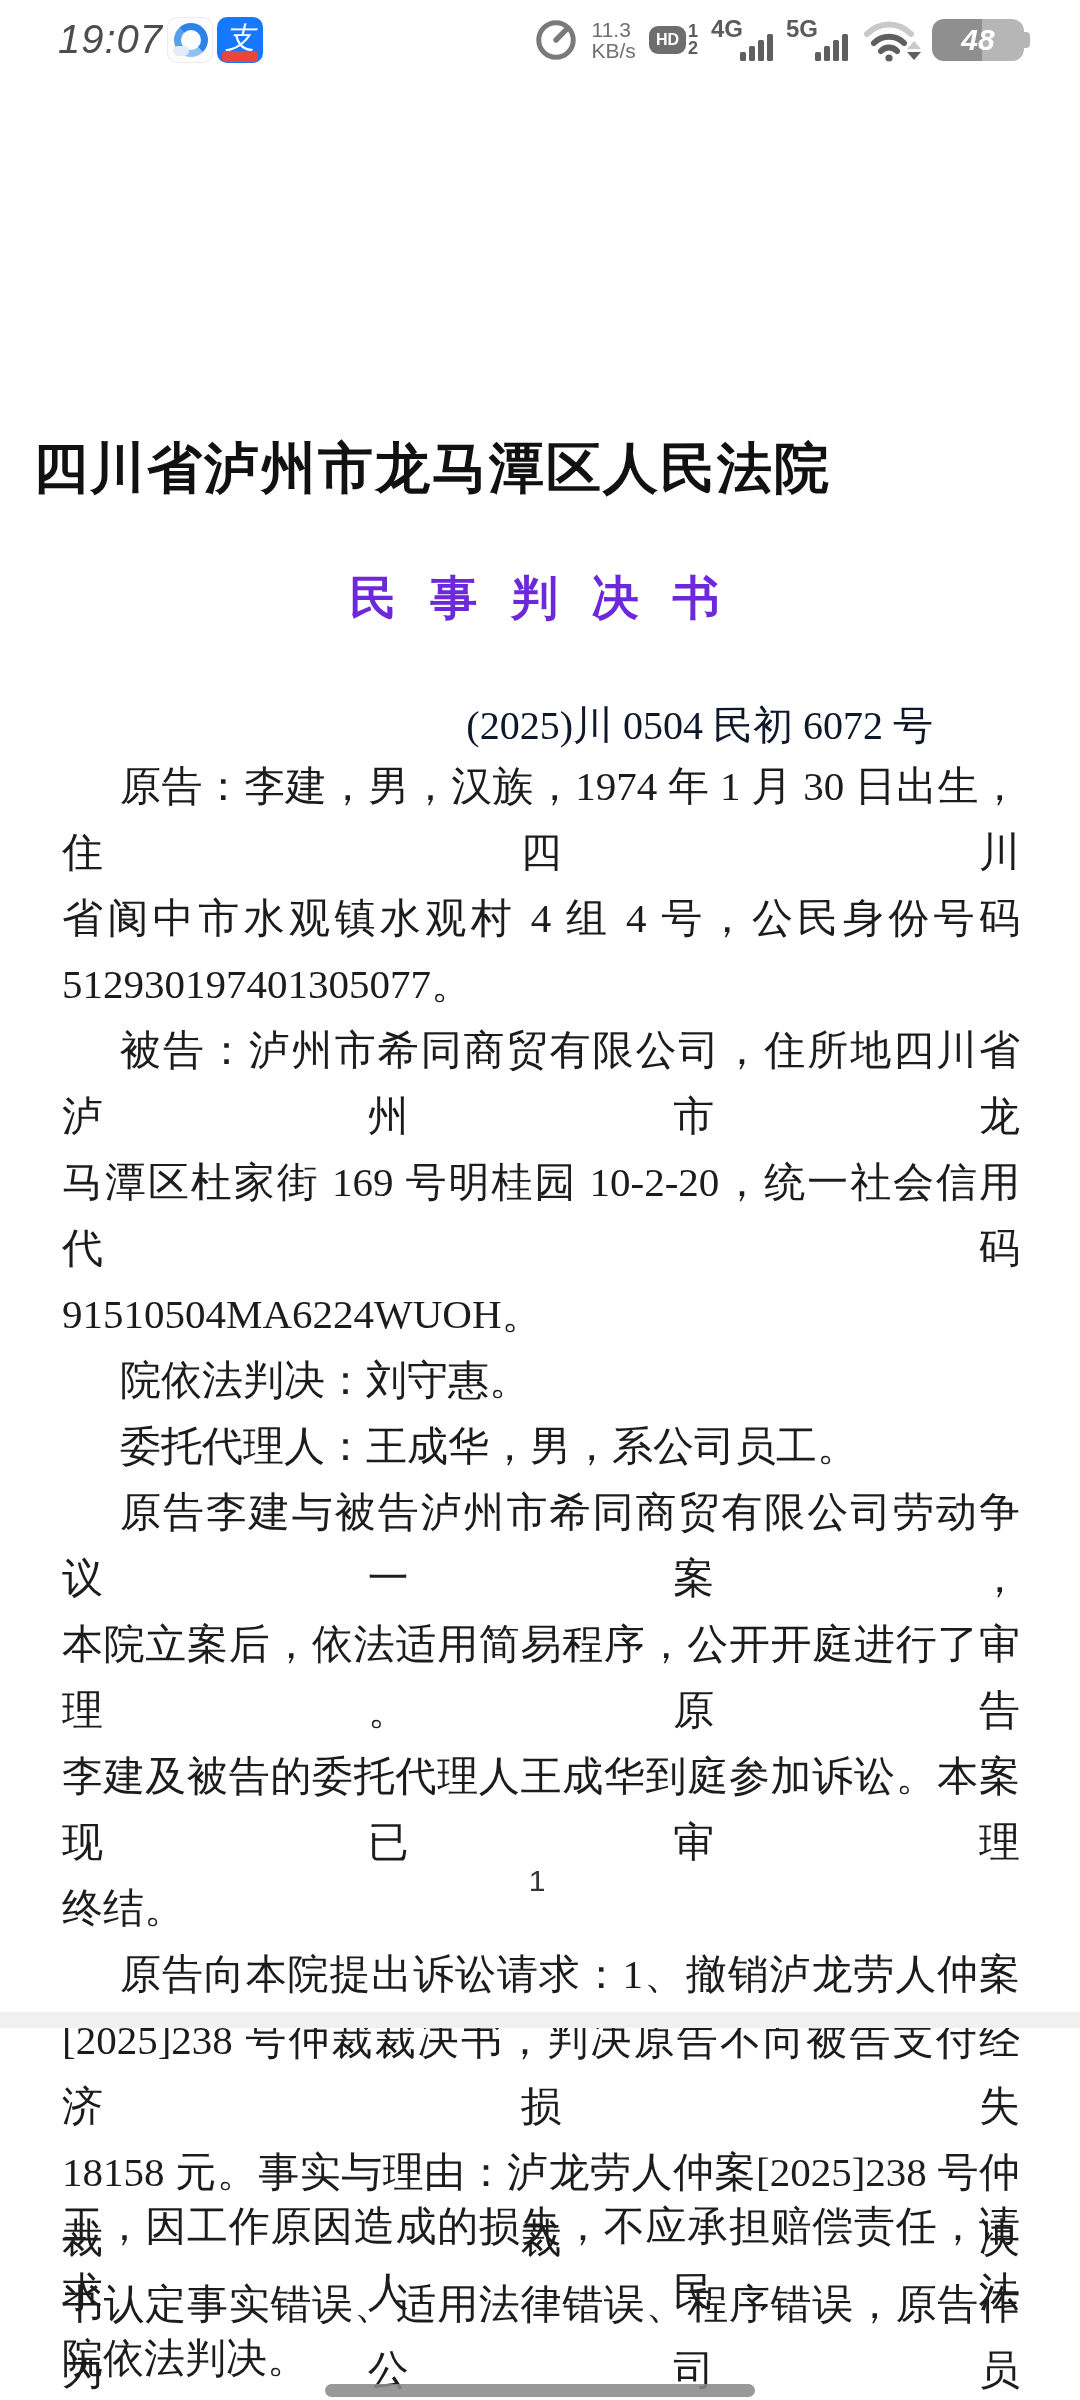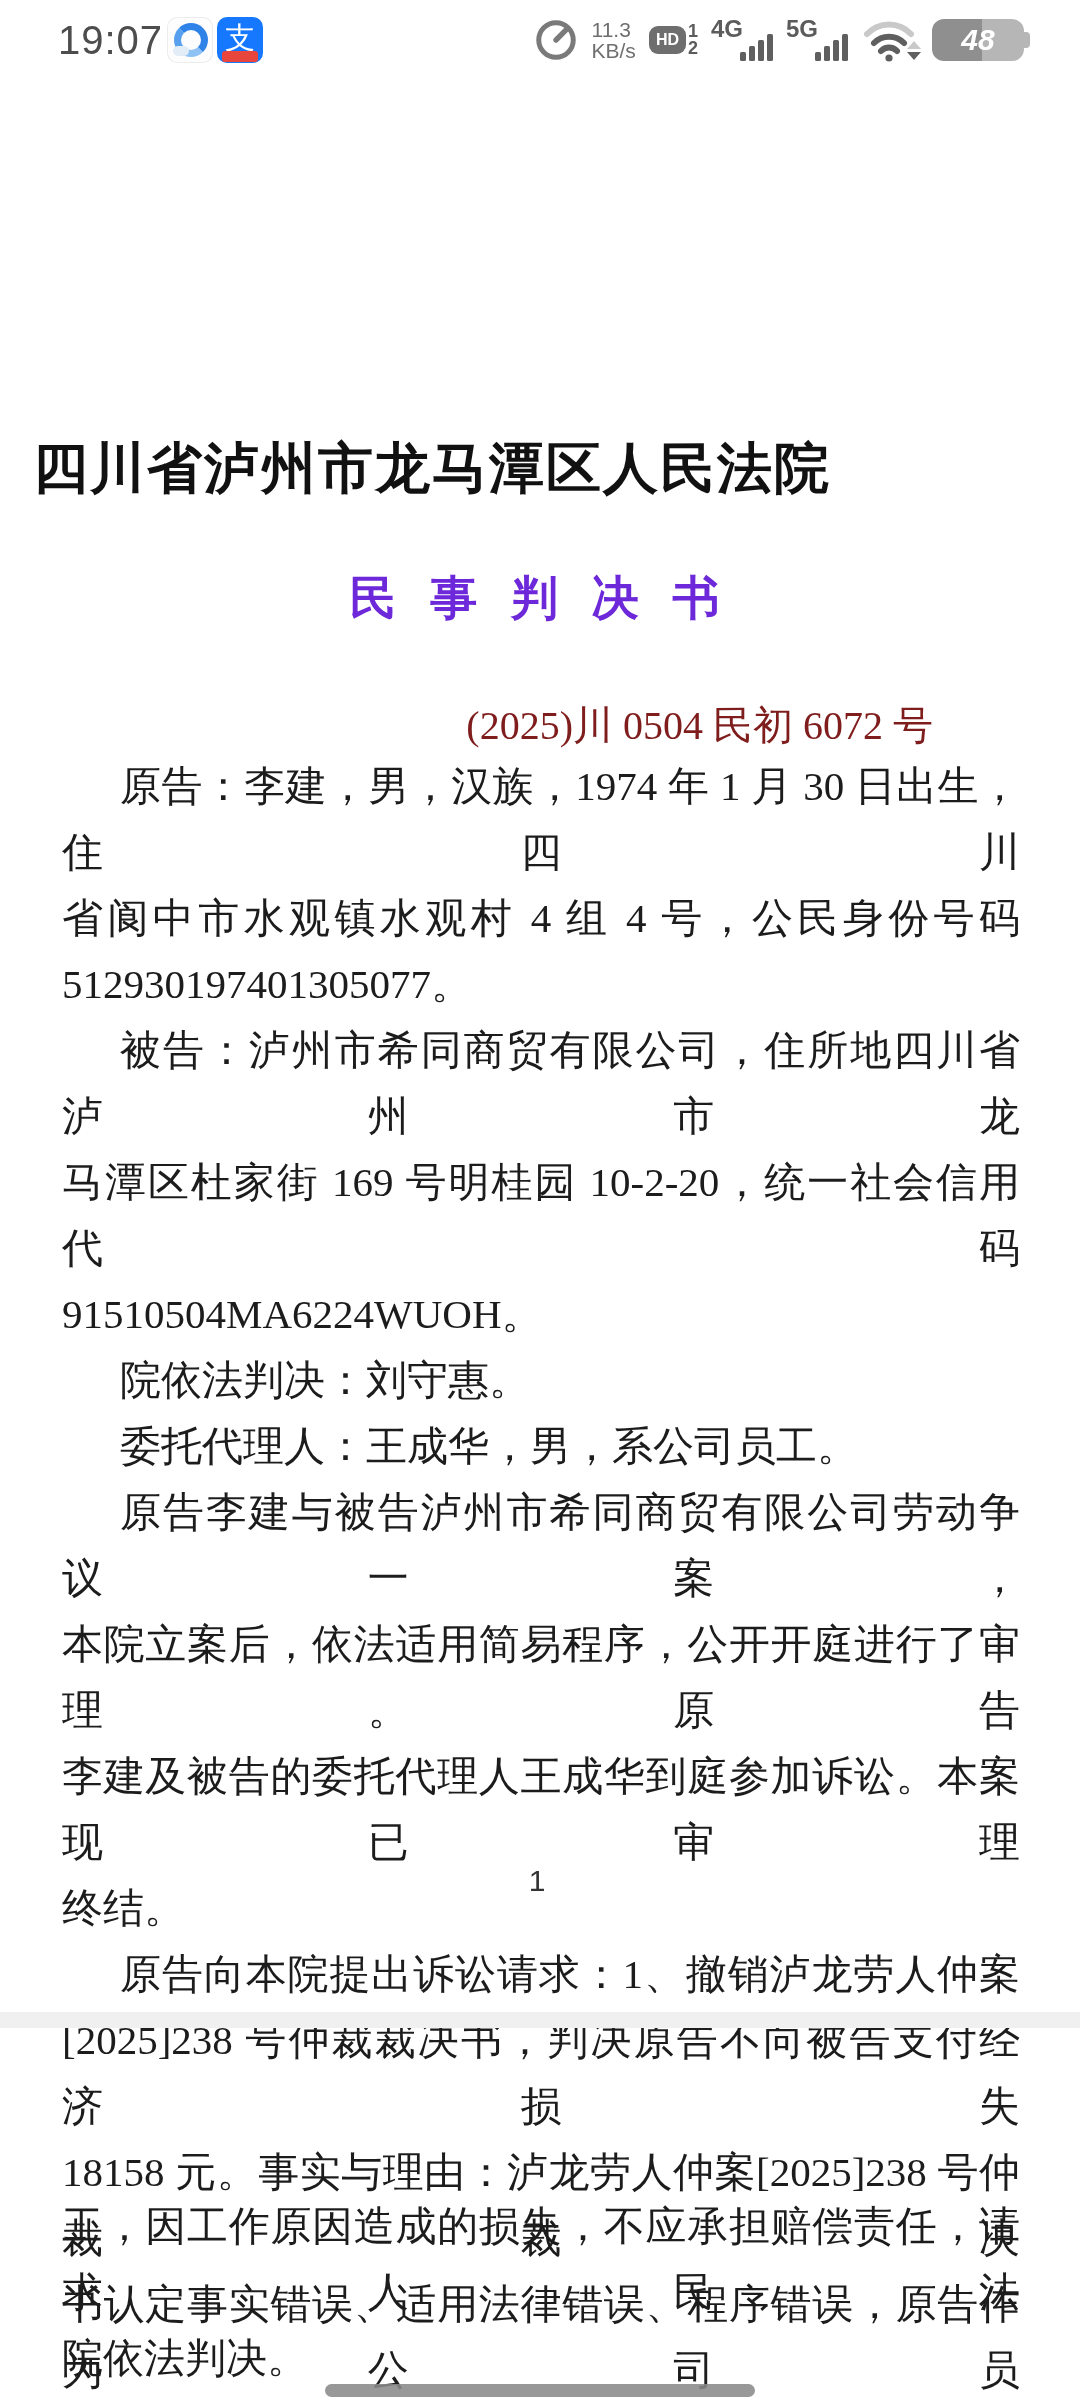--- a/index.html
+++ b/index.html
@@ -5,21 +5,21 @@
   html,body{margin:0;padding:0;}
   body{width:1080px;height:2400px;overflow:hidden;background:#fff;
        font-family:"Liberation Serif","DejaVu Serif",serif;color:#1c1c1c;}
   .screen{position:relative;width:1080px;height:2400px;background:#ffffff;overflow:hidden;}
 
   
   .statusbar{position:absolute;top:12px;left:0;width:1080px;height:56px;
              display:flex;align-items:center;justify-content:space-between;
              padding:0 56px 0 58px;box-sizing:border-box;
              font-family:"Liberation Sans","DejaVu Sans",sans-serif;}
-  .sb-left{display:flex;align-items:flex-end;gap:4px;}
+  .sb-left{display:flex;align-items:flex-start;gap:4px;font-style:italic;}
   .sb-time{font-size:40px;color:#4d4d4d;letter-spacing:1px;}
   .notif-icon{width:46px;height:46px;border-radius:10px;position:relative;flex:0 0 auto;}
   .qq{background:#fdfdfd;box-shadow:0 0 0 1px #ececec inset;}
   .qq .swirl{position:absolute;left:7px;top:6px;width:20px;height:20px;border-radius:50%;
              border:7px solid #2e82e8;border-bottom-color:#8ec2f5;border-left-color:#56a0ee;}
   .qq .cloud{position:absolute;left:6px;bottom:7px;width:16px;height:10px;border-radius:8px;background:#e3edf8;}
   .alipay{background:#1678ff;display:flex;align-items:center;justify-content:center;}
   .alipay .zhi{color:#fff;font-size:30px;line-height:30px;margin-top:-4px;
                font-family:"Liberation Sans","DejaVu Sans",sans-serif;}
   .alipay .ribbon{position:absolute;bottom:1px;left:5px;right:5px;height:11px;background:#e8453c;border-radius:3px;}
@@ -49,21 +49,21 @@
                 font-family:"Liberation Sans","DejaVu Sans",sans-serif;font-style:italic;}
   .battery .nub{position:absolute;right:-6px;top:13px;width:6px;height:16px;background:#b6b6b6;
                 border-radius:0 4px 4px 0;}
 
   
   .doc{position:absolute;left:0;top:0;width:1080px;height:2400px;}
   .court-title{position:absolute;top:432px;left:0;width:864px;text-align:center;
                font-size:55px;font-weight:bold;letter-spacing:2px;color:#111;}
   .doc-title{position:absolute;top:567px;left:0;width:1080px;text-align:center;
              font-size:47px;font-weight:bold;letter-spacing:11px;color:#6d28d9;}
-  .case-number{position:absolute;top:698px;right:147px;font-size:40px;color:#7f1d1d;}
+  .case-number{position:absolute;top:698px;right:147px;font-size:40px;color:#0f172a;}
   .body1{position:absolute;top:753px;left:62px;width:958px;}
   .body2{position:absolute;top:2193px;left:62px;width:958px;}
   .line{min-height:66px;line-height:66px;font-size:41px;color:#1c1c1c;white-space:normal;}
   .str{text-align:justify;text-align-last:justify;}
   .ind{text-indent:58px;}
   .page-num{position:absolute;top:1864px;left:0;width:1074px;text-align:center;
             font-size:30px;color:#333;font-family:"Liberation Sans","DejaVu Sans",sans-serif;}
   .page-sep{position:absolute;top:2012px;left:0;width:1080px;height:16px;background:#f0f0f0;}
 
   .gesture-bar{position:absolute;top:2384px;left:calc(50% - 215px);width:430px;height:13px;

